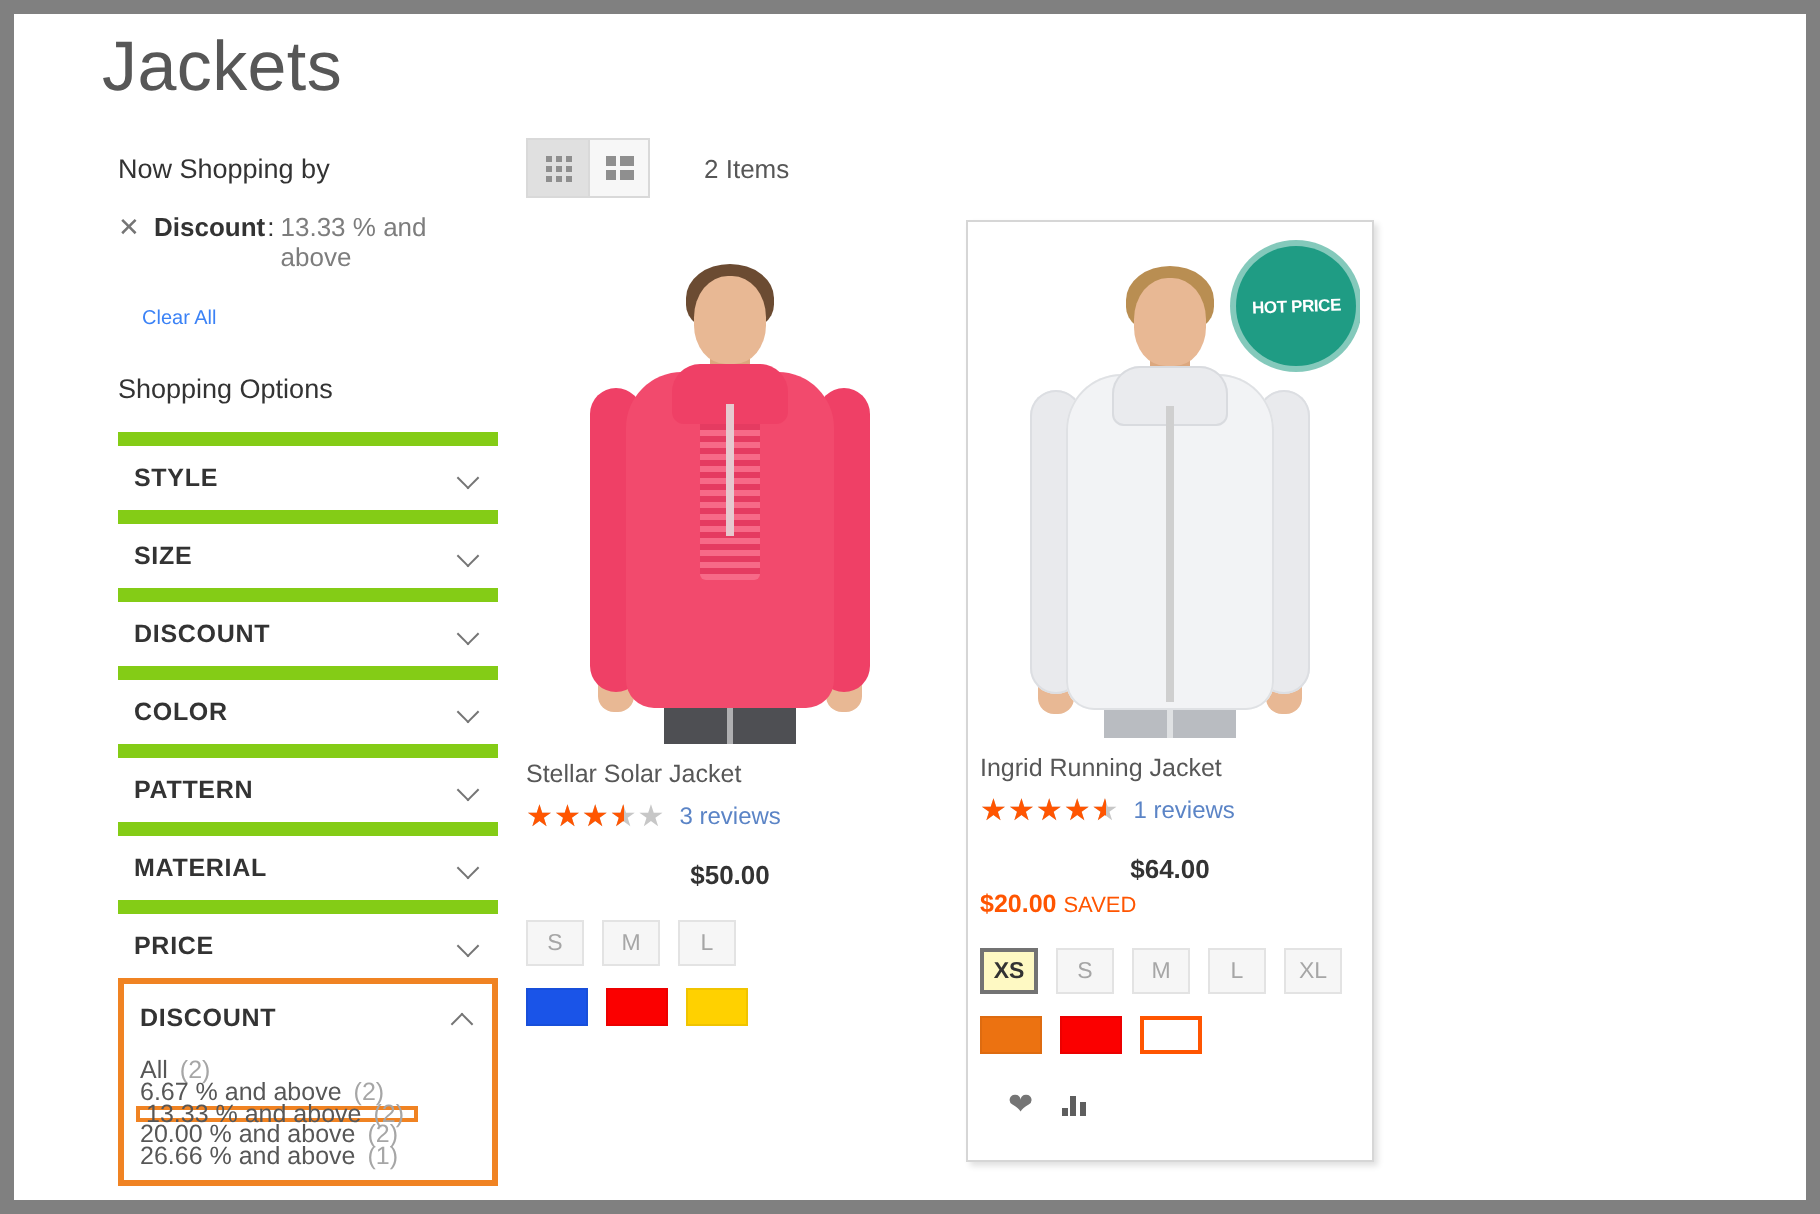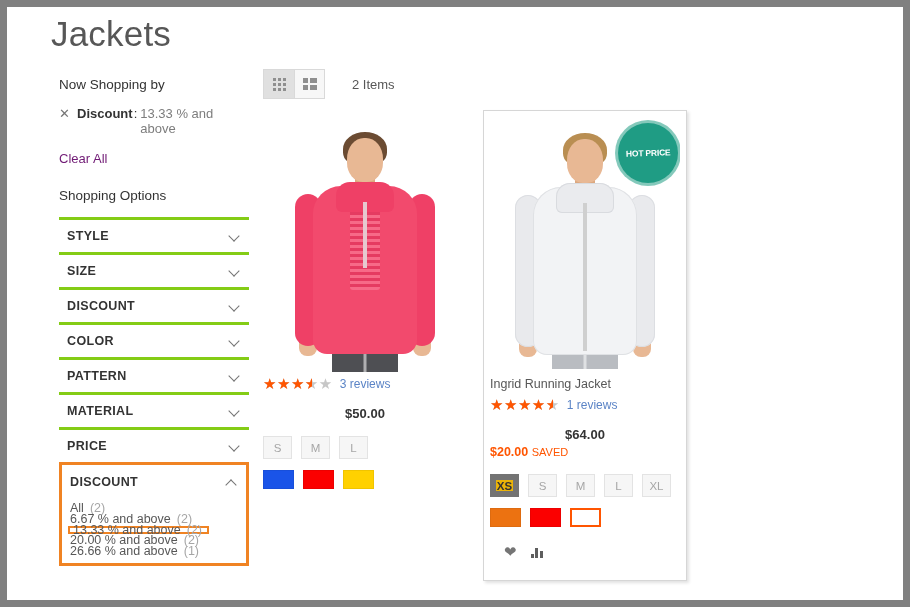--- a/index.html
+++ b/index.html
@@ -56,34 +56,35 @@
     font-family: "DejaVu Sans", sans-serif;
   }
   .filter-label {
     font-weight: bold;
     color: #333333;
     margin-right: 1px;
   }
   .filter-colon { color: #333; }
   .filter-value { color: #7d7d7d; margin-left: 3px; }
   .clear-all {
-    font-size: 13px;
-    color: #701a75;
+    font-size: 10px;
+    color: #3b82f6;
     text-decoration: none;
     display: inline-block;
     padding-bottom: 2px;
+    margin-left: 12px;
   }
   .shopping-options-title {
     font-size: 13.5px;
     color: #333333;
     margin-top: 20px;
     padding-bottom: 14px;
   }
 
-  .filter-block { border-top: 3px solid #84cc16; }
+  .filter-block { border-top: 7px solid #84cc16; }
   .filter-head {
     display: flex;
     align-items: center;
     justify-content: space-between;
     height: 32px;
     font-size: 12.5px;
     letter-spacing: 0.35px;
     color: #333333;
     font-weight: bold;
     padding: 0 4px 0 8px;
@@ -262,22 +263,22 @@
     background: #f6f6f6;
     color: #a6a6a6;
     font-size: 11.5px;
     display: flex;
     align-items: center;
     justify-content: center;
     margin-right: 9px;
     padding: 0 5px;
   }
   .sz.selected {
-    border: 6px solid #737373;
-    background: #eab308;
+    border: 2px solid #737373;
+    background: #fef9c3;
     color: #333333;
     font-weight: bold;
   }
   .color-row { display: flex; margin-top: 11px; }
   .cl {
     width: 31px; height: 19px;
     margin-right: 9px;
     border: 1px solid rgba(0,0,0,0.06);
   }
   .cl.selected { border: 2px solid #ff5501; }
@@ -571,20 +572,21 @@
             <div class="m-hand left"></div>
             <div class="m-hand right"></div>
             <div class="m-arm pink left"></div>
             <div class="m-arm pink right"></div>
             <div class="m-torso pink"></div>
             <div class="m-ruffle"></div>
             <div class="m-zip short"></div>
             <div class="m-collar pink"></div>
           </div>
         </div>
+        <div class="pname">Stellar Solar Jacket</div>
         <div class="rating">
           <span class="stars">
             <span class="bg">★★★★★</span>
             <span class="fg" id="stars-fill-0" style="width: 70%;">★★★★★</span>
           </span>
           <span class="reviews">3 reviews</span>
         </div>
         <div class="price">$50.00</div>
         <div class="swatch-row">
           <div class="sz">S</div>

